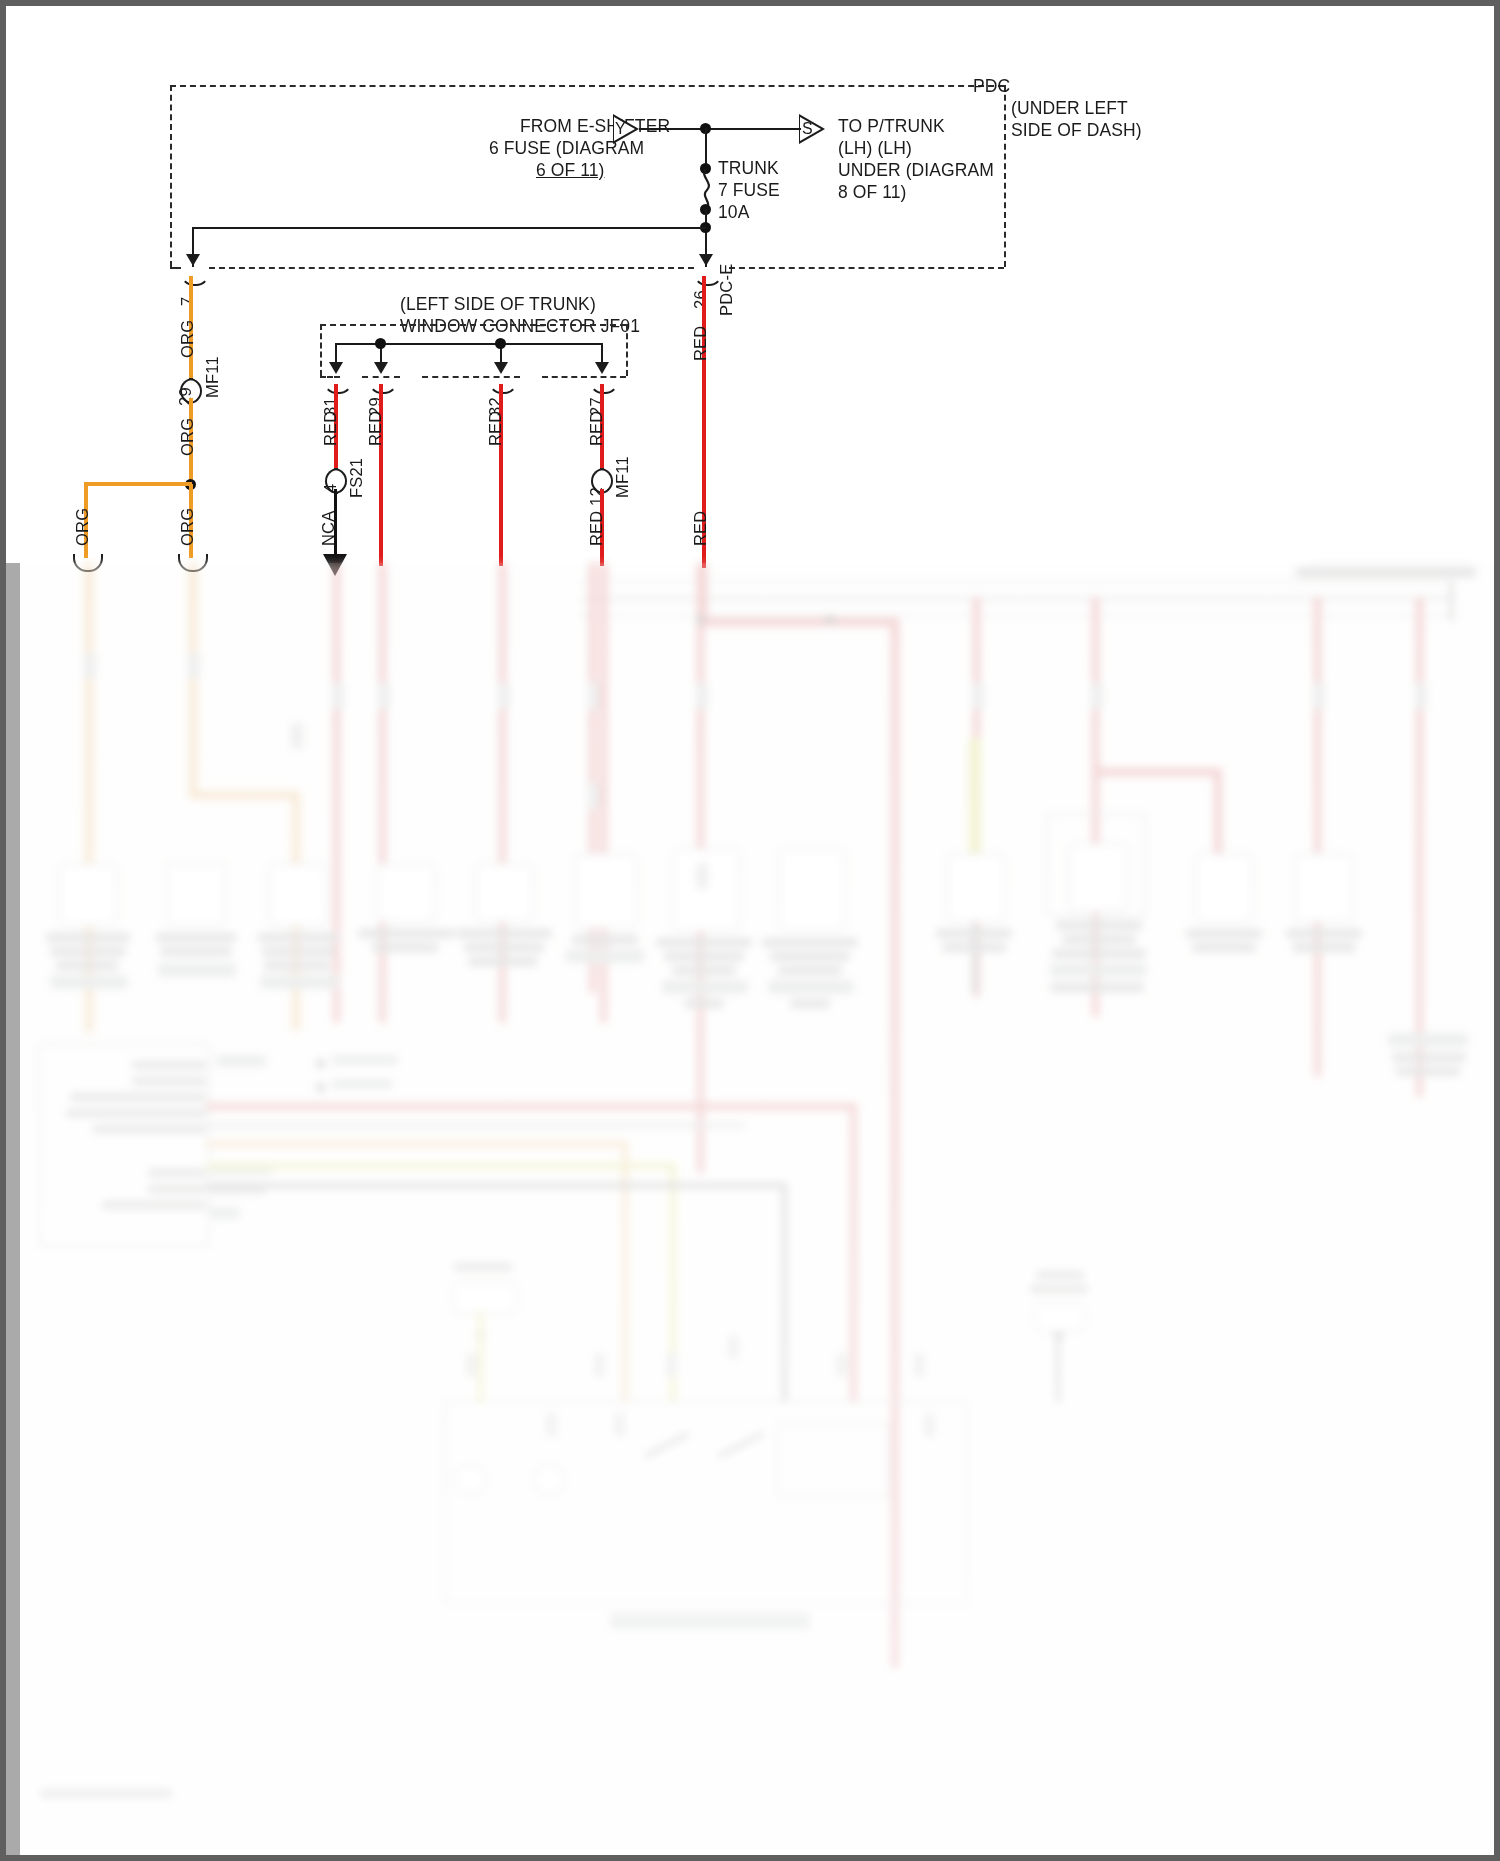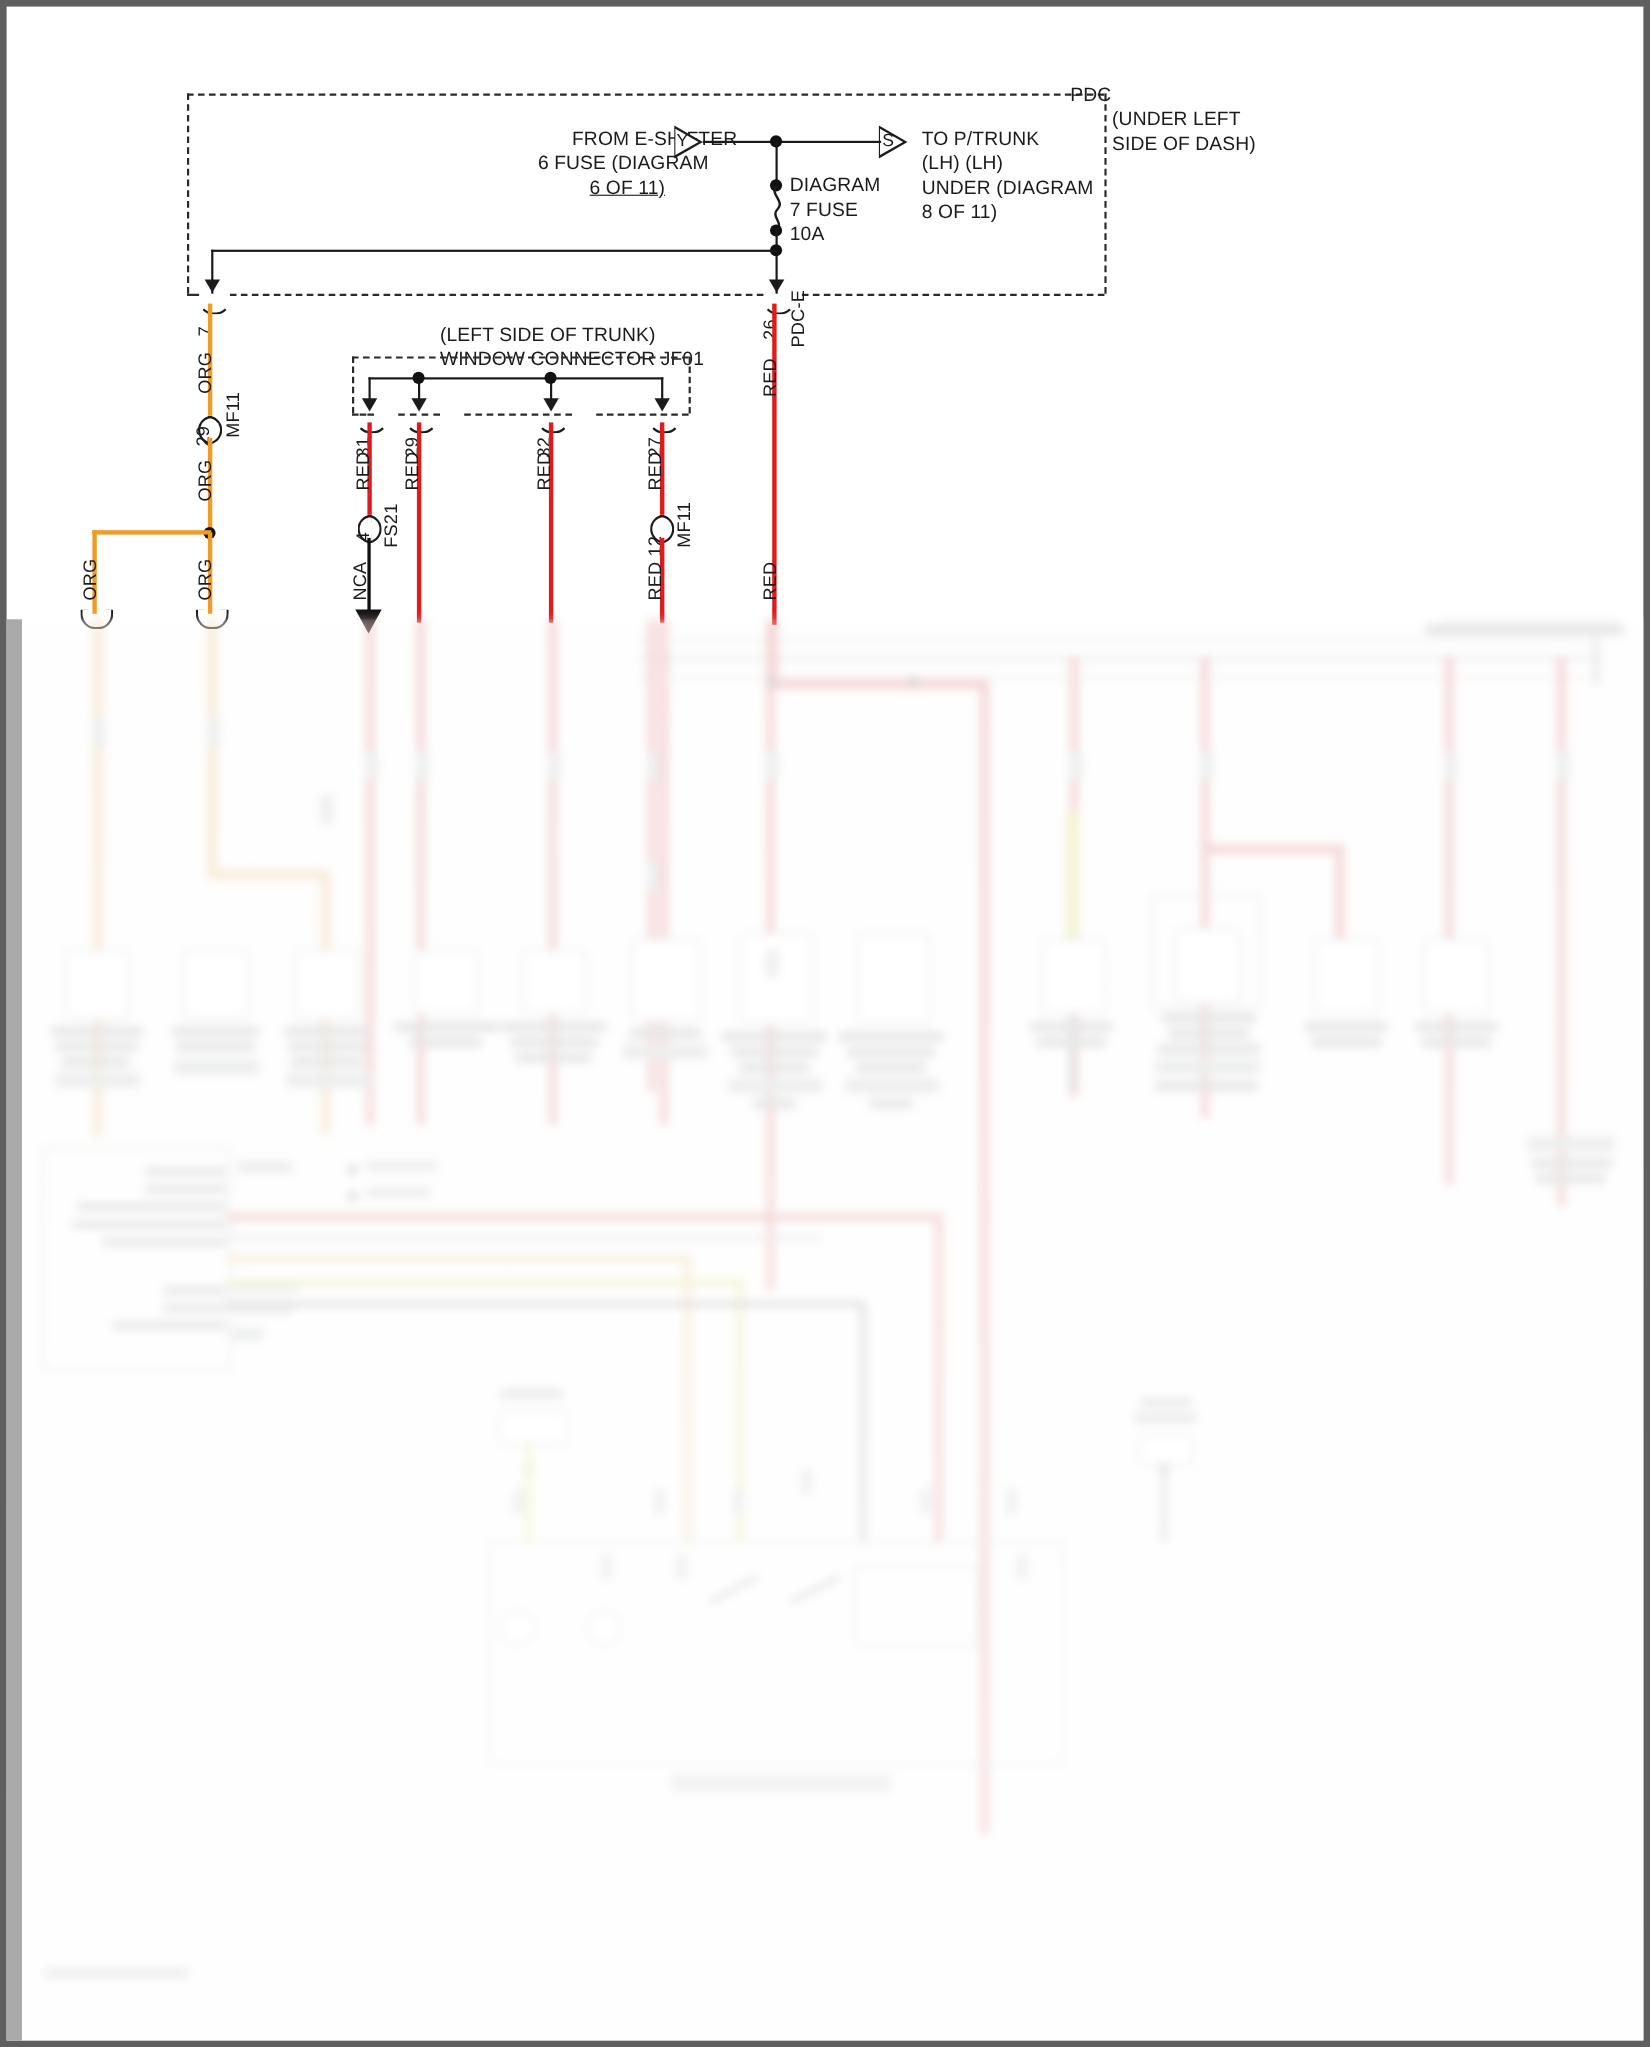--- a/index.html
+++ b/index.html
@@ -132,21 +132,21 @@
     <div class="vline" style="left:699px;top:122px;height:40px;"></div>
     <div class="dot" style="left:694px;top:157px;"></div>
 
     <div class="fuse" style="left:692px;top:163px;">
       <svg width="18" height="40" viewBox="0 0 18 40">
         <path d="M8 0 C 1 7, 16 14, 9 21 C 2 28, 15 33, 8 40" fill="none" stroke="#1b1b1b" stroke-width="2.2"></path>
       </svg>
     </div>
     <div class="dot" style="left:694px;top:198px;"></div>
 
-    <div class="txt" style="left:712px;top:152px;">DIAGRAM</div>
+    <div class="txt" style="left:712px;top:152px;">TRUNK</div>
     <div class="txt" style="left:712px;top:174px;">7 FUSE</div>
     <div class="txt" style="left:712px;top:196px;">10A</div>
 
     <div class="vline" style="left:699px;top:203px;height:58px;"></div>
     <div class="dot" style="left:694px;top:216px;"></div>
     <div class="hline" style="left:186px;top:221px;width:514px;"></div>
     <div class="vline" style="left:186px;top:221px;height:40px;"></div>
 
     <div class="arrow-dn" style="left:180px;top:248px;"></div>
     <div class="cup open" style="left:174px;top:262px;"></div>

